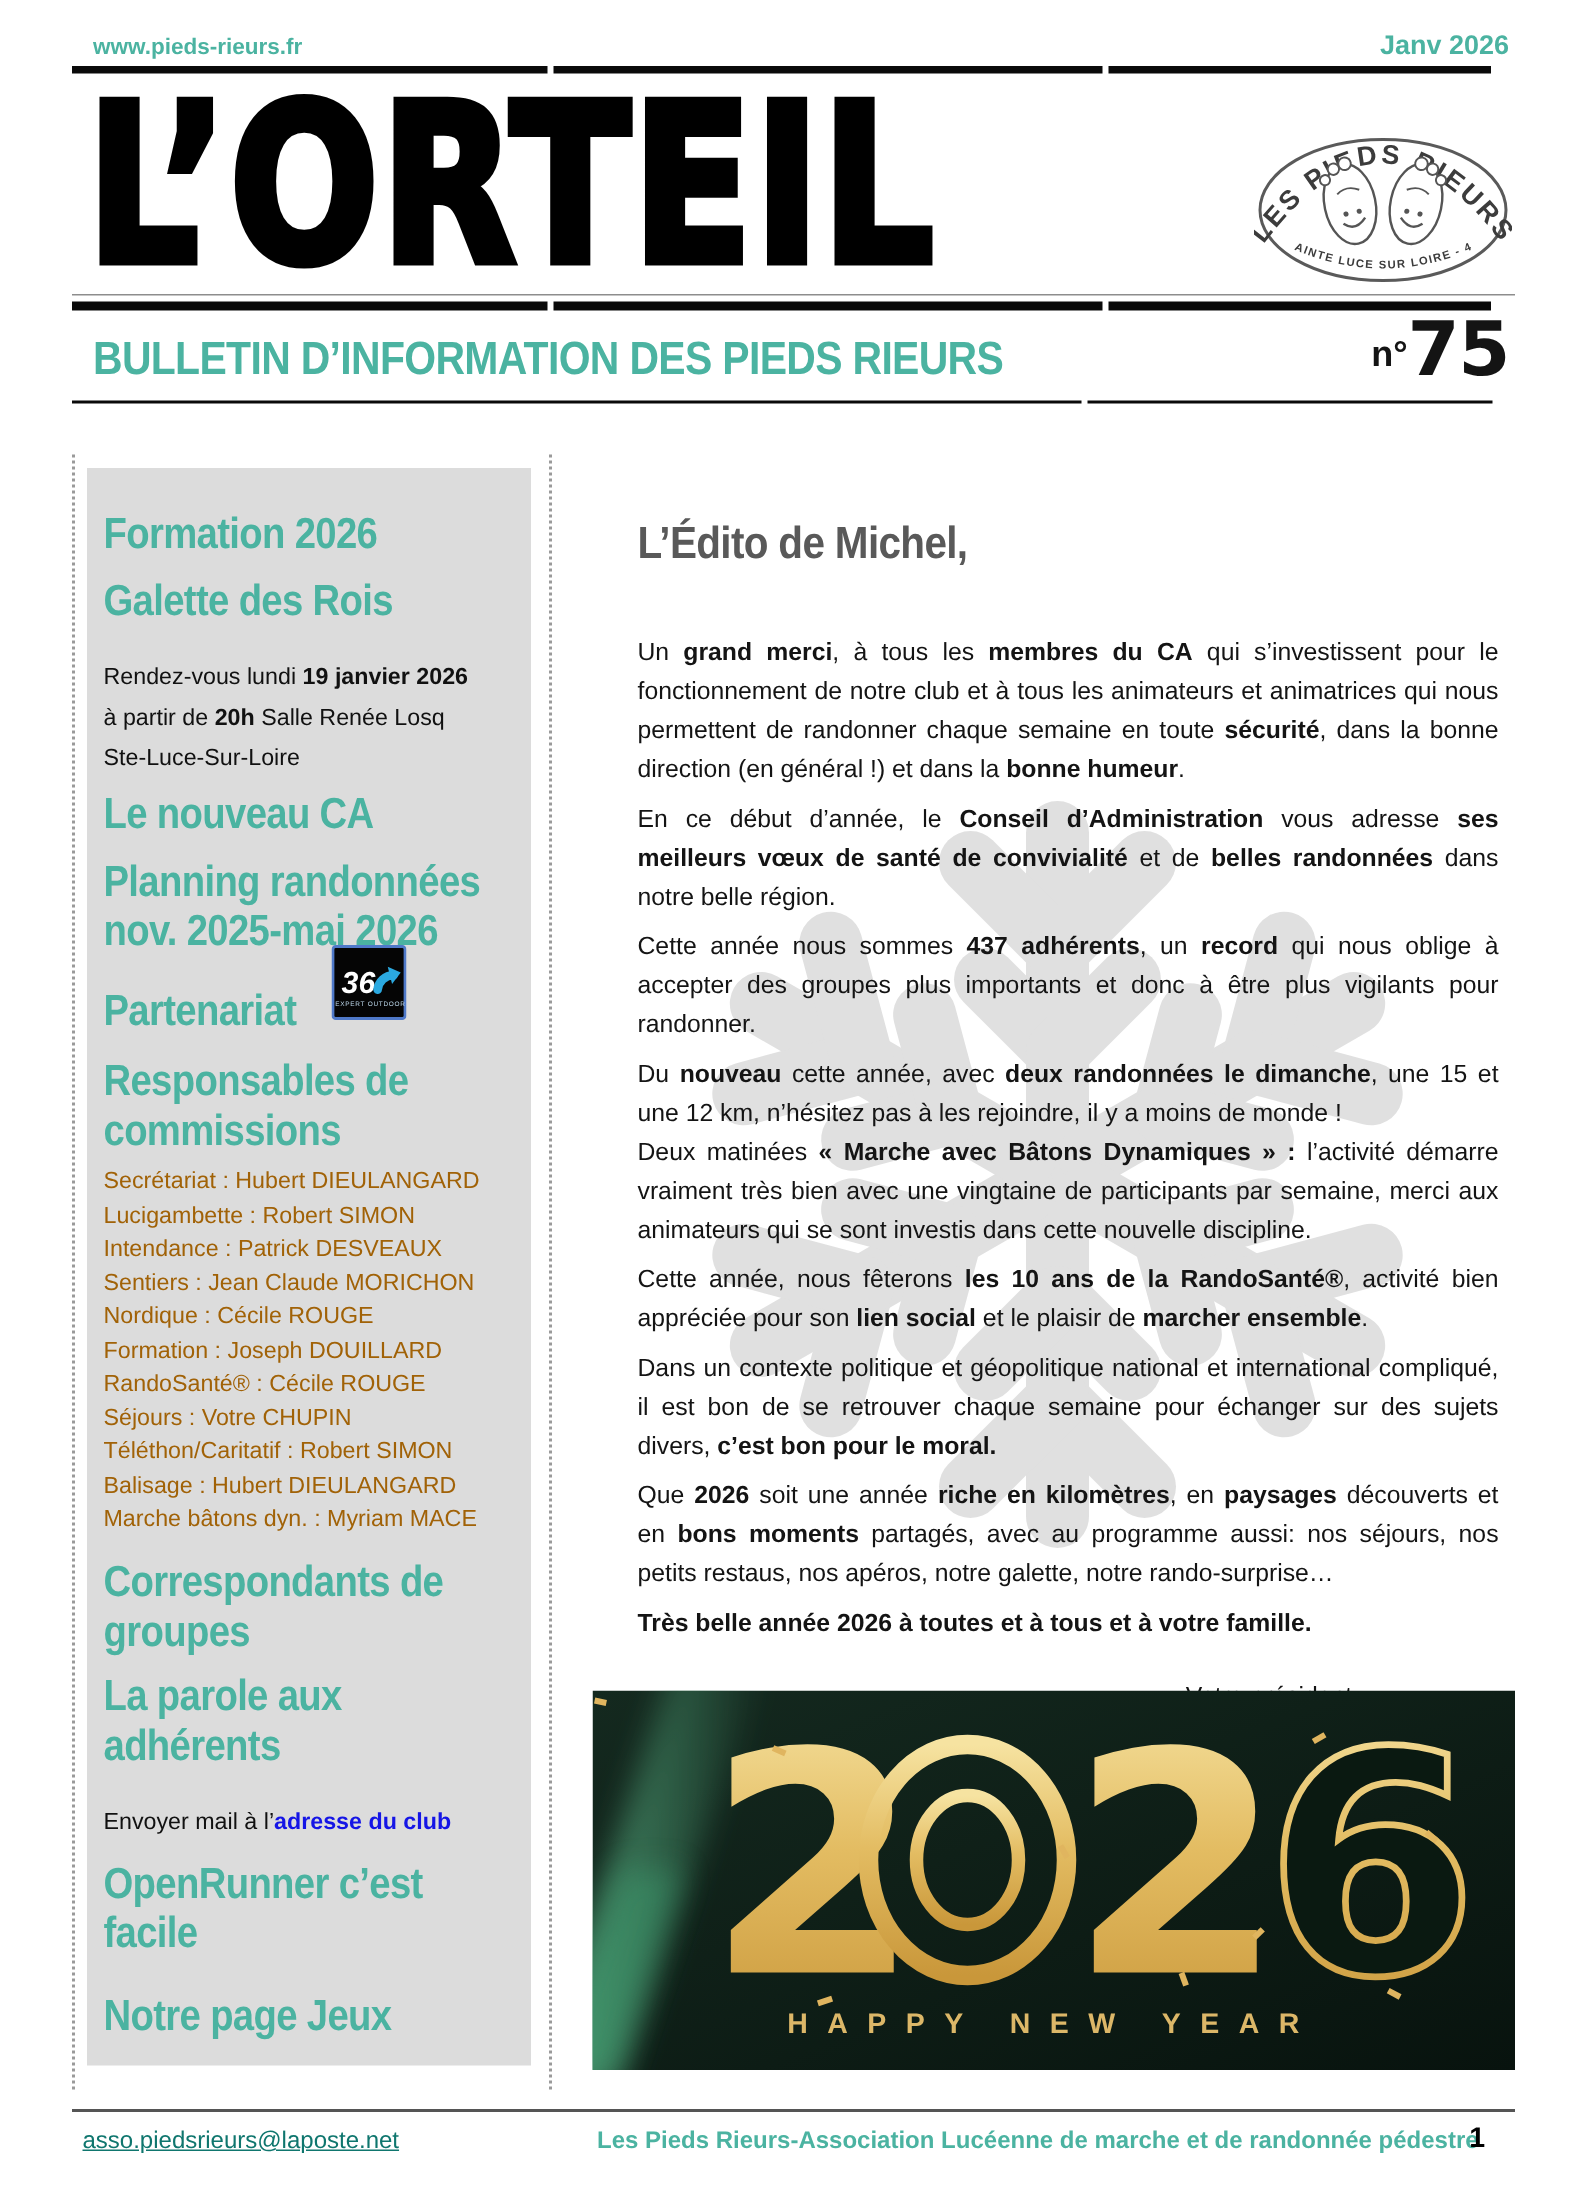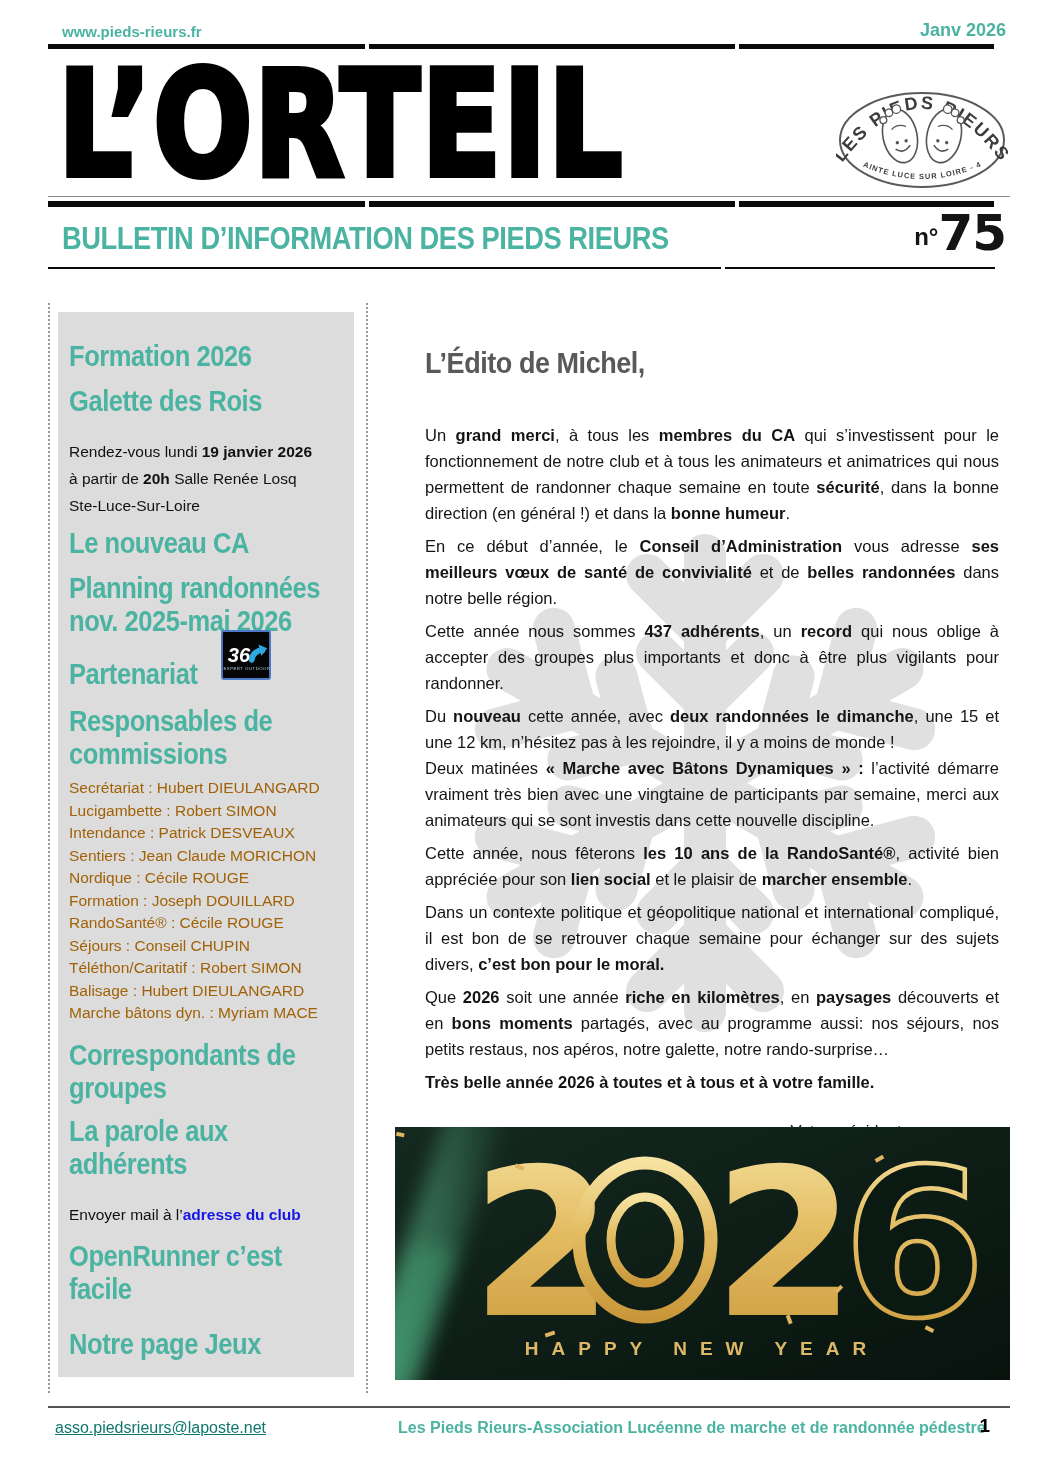--- a/index.html
+++ b/index.html
@@ -160,21 +160,21 @@
 
     <div class="sb-h mt14">Responsables de commissions</div>
     <div class="sb-list mt6">
         <div>Secrétariat : Hubert DIEULANGARD</div>
         <div>Lucigambette : Robert SIMON</div>
         <div>Intendance : Patrick DESVEAUX</div>
         <div>Sentiers : Jean Claude MORICHON</div>
         <div>Nordique : Cécile ROUGE</div>
         <div>Formation : Joseph DOUILLARD</div>
         <div>RandoSanté® : Cécile ROUGE</div>
-        <div>Séjours : Conseil CHUPIN</div>
+        <div>Séjours : Votre CHUPIN</div>
         <div>Téléthon/Caritatif : Robert SIMON</div>
         <div>Balisage : Hubert DIEULANGARD</div>
         <div>Marche bâtons dyn. : Myriam MACE</div>
       </div>
 
     <div class="sb-h mt14">Correspondants de groupes</div>
     <div class="sb-h mt10">La parole aux adhérents</div>
     <div class="sb-text mt4"><span>Envoyer mail à l’</span><a class="rich-link" href="#">adresse du club</a></div>
     <div class="sb-h mt12">OpenRunner c’est facile</div>
     <div class="sb-h mt22">Notre page Jeux</div>

